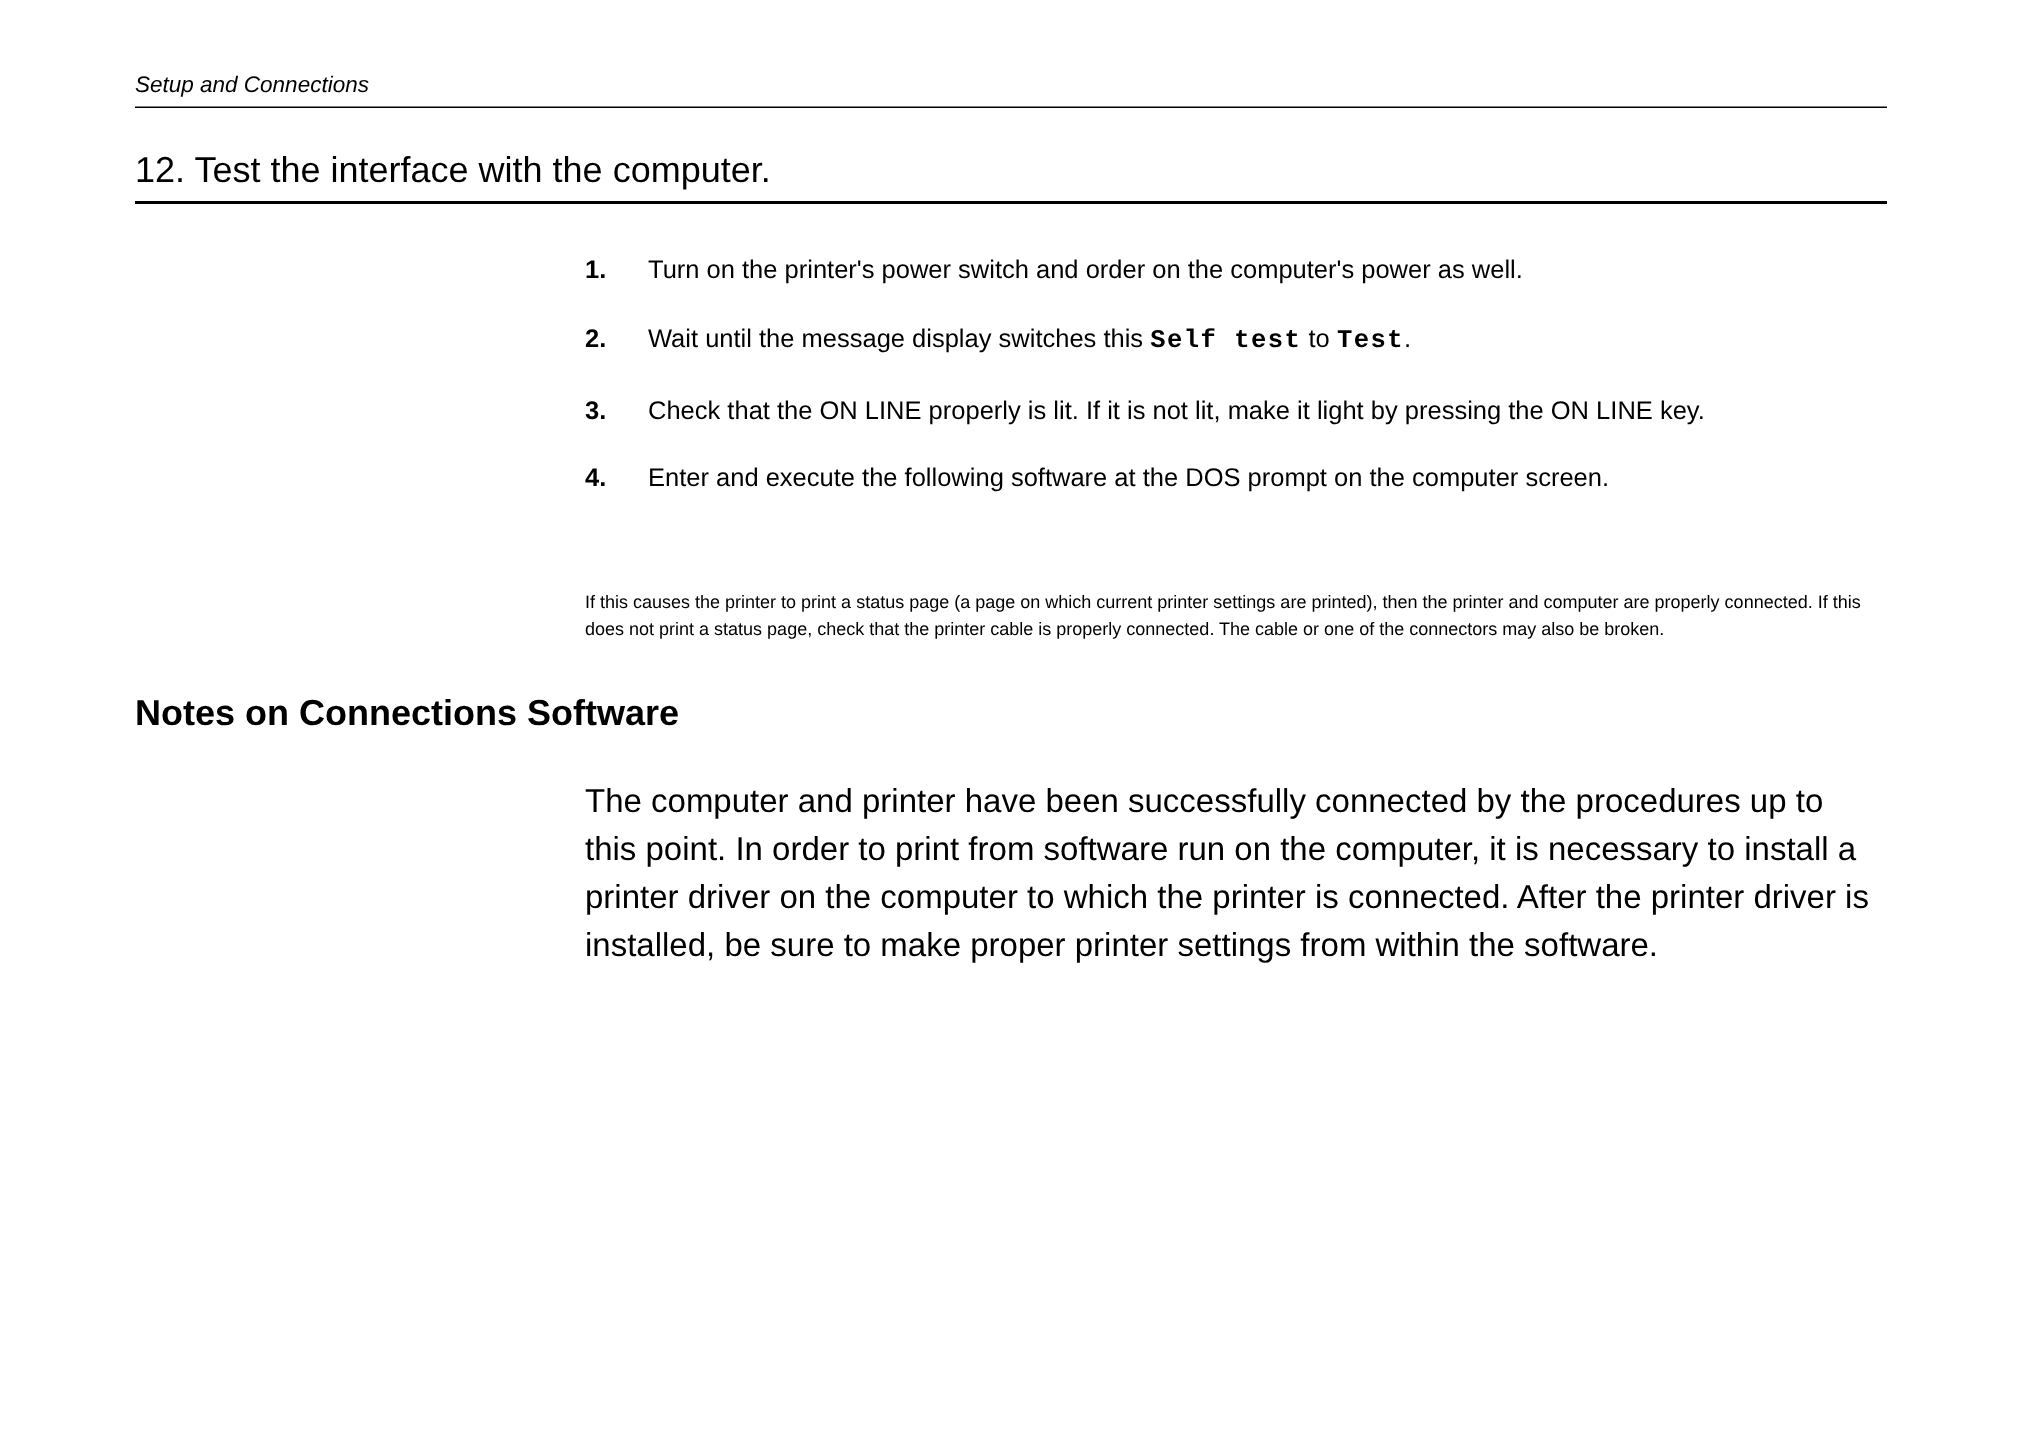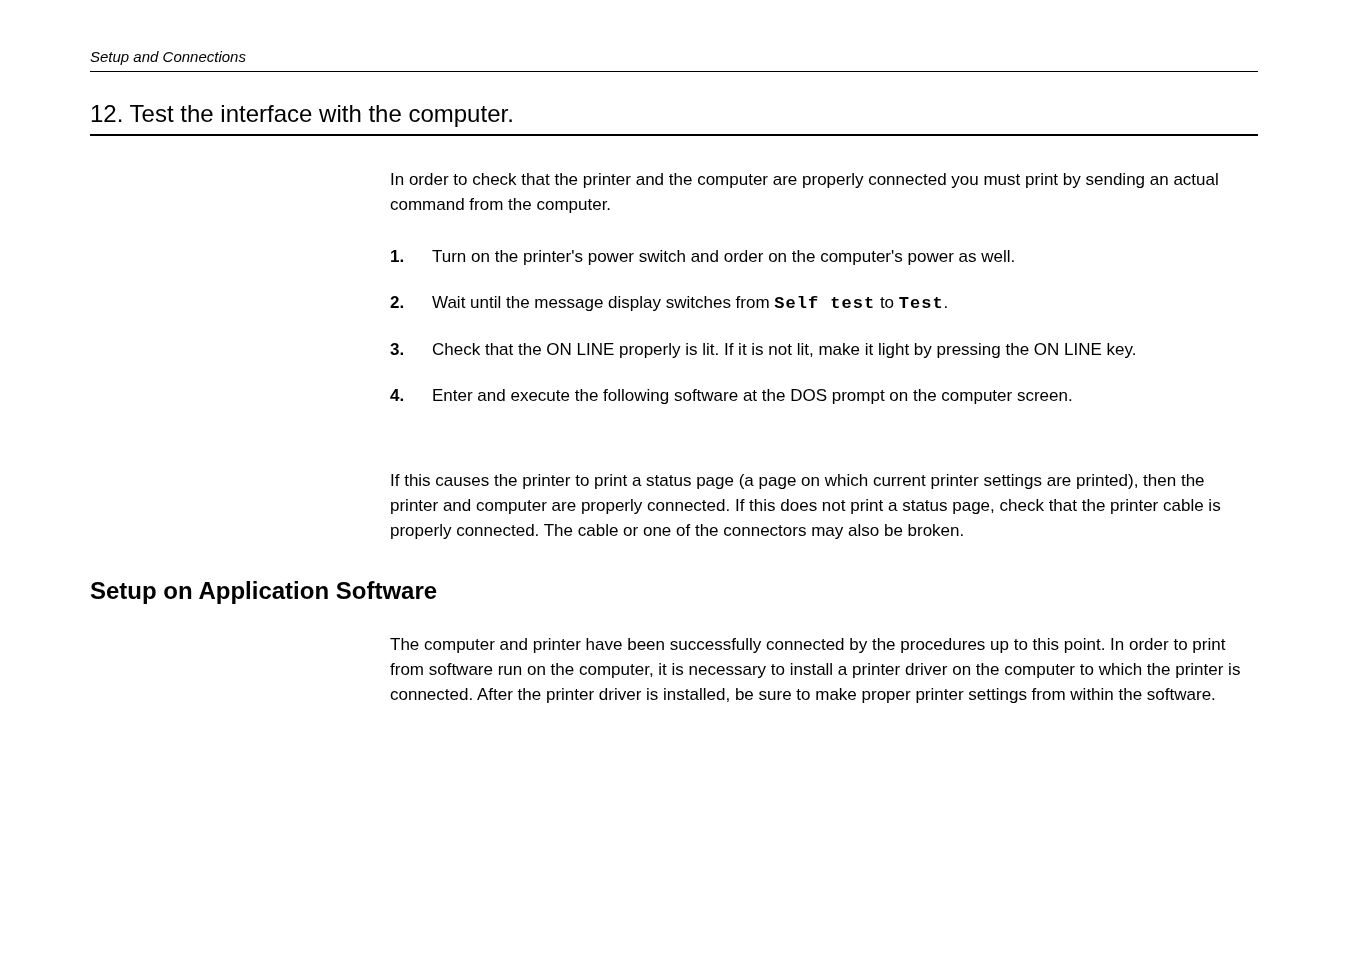--- a/index.html
+++ b/index.html
@@ -77,78 +77,77 @@
       font-family: "Courier New", monospace;
       letter-spacing: 1px;
       font-weight: bold;
     }
     
     .bold {
       font-weight: normal;
     }
     
     .result-paragraph {
-      font-size: 17px;
+      font-size: 12px;
       line-height: 1.45;
       margin-top: 62px;
       margin-bottom: 34px;
     }
     
     .subsection-title {
       font-size: 24px;
       font-weight: bold;
       margin-bottom: 28px;
     }
     
     .notes-paragraph {
-      font-size: 17px;
+      font-size: 22px;
       line-height: 1.45;
     }
   </style>
 </head>
 <body>
 
 <div class="header-text">Setup and Connections</div>
 <hr class="header-rule">
 
 <h2 class="section-title">
   <span>12.</span>
   <span>Test the interface with the computer.</span>
 </h2>
 <hr class="title-rule">
 
 <div class="content-block">
-  <p class="intro-paragraph">In order to check that the printer and the computer are properly connected you must print by sending an actual command from the computer.</p>
 
   <ol class="step-list">
     <li class="step-item">
       <span class="step-number">1.</span>
       <span class="step-text">Turn on the printer's power switch and order on the computer's power as well.</span>
     </li>
 
     <li class="step-item">
       <span class="step-number">2.</span>
       <span class="step-text">
-        <span>Wait until the message display switches from </span><span class="mono">Self test</span><span> to </span><span class="mono">Test</span><span>.</span>
+        <span>Wait until the message display switches this </span><span class="mono">Self test</span><span> to </span><span class="mono">Test</span><span>.</span>
       </span>
     </li>
 
     <li class="step-item">
       <span class="step-number">3.</span>
       <span class="step-text">
         <span>Check that the ON LINE properly is lit.  If it is not lit, make it light by pressing the </span><span class="bold">ON LINE</span><span> key.</span>
       </span>
     </li>
 
     <li class="step-item">
       <span class="step-number">4.</span>
       <span class="step-text">Enter and execute the following software at the DOS prompt on the computer screen.</span>
     </li>
   </ol>
 
   <p class="result-paragraph">If this causes the printer to print a status page (a page on which current printer settings are printed),  then the printer and computer are properly connected.  If this does not print a status page, check that  the printer cable is properly connected.  The cable or one of the connectors may also be broken.</p>
 </div>
 
-<h3 class="subsection-title">Setup on Application Software</h3>
+<h3 class="subsection-title">Notes on Connections Software</h3>
 
 <div class="content-block">
   <p class="notes-paragraph">The computer and printer have been successfully connected by the procedures up to this point.  In order to print from software run on the computer, it is necessary to install a printer driver on the computer to which the printer is connected. After the printer driver is installed, be sure to make proper printer settings from within the software.</p>
 </div>
 
 </body></html>

